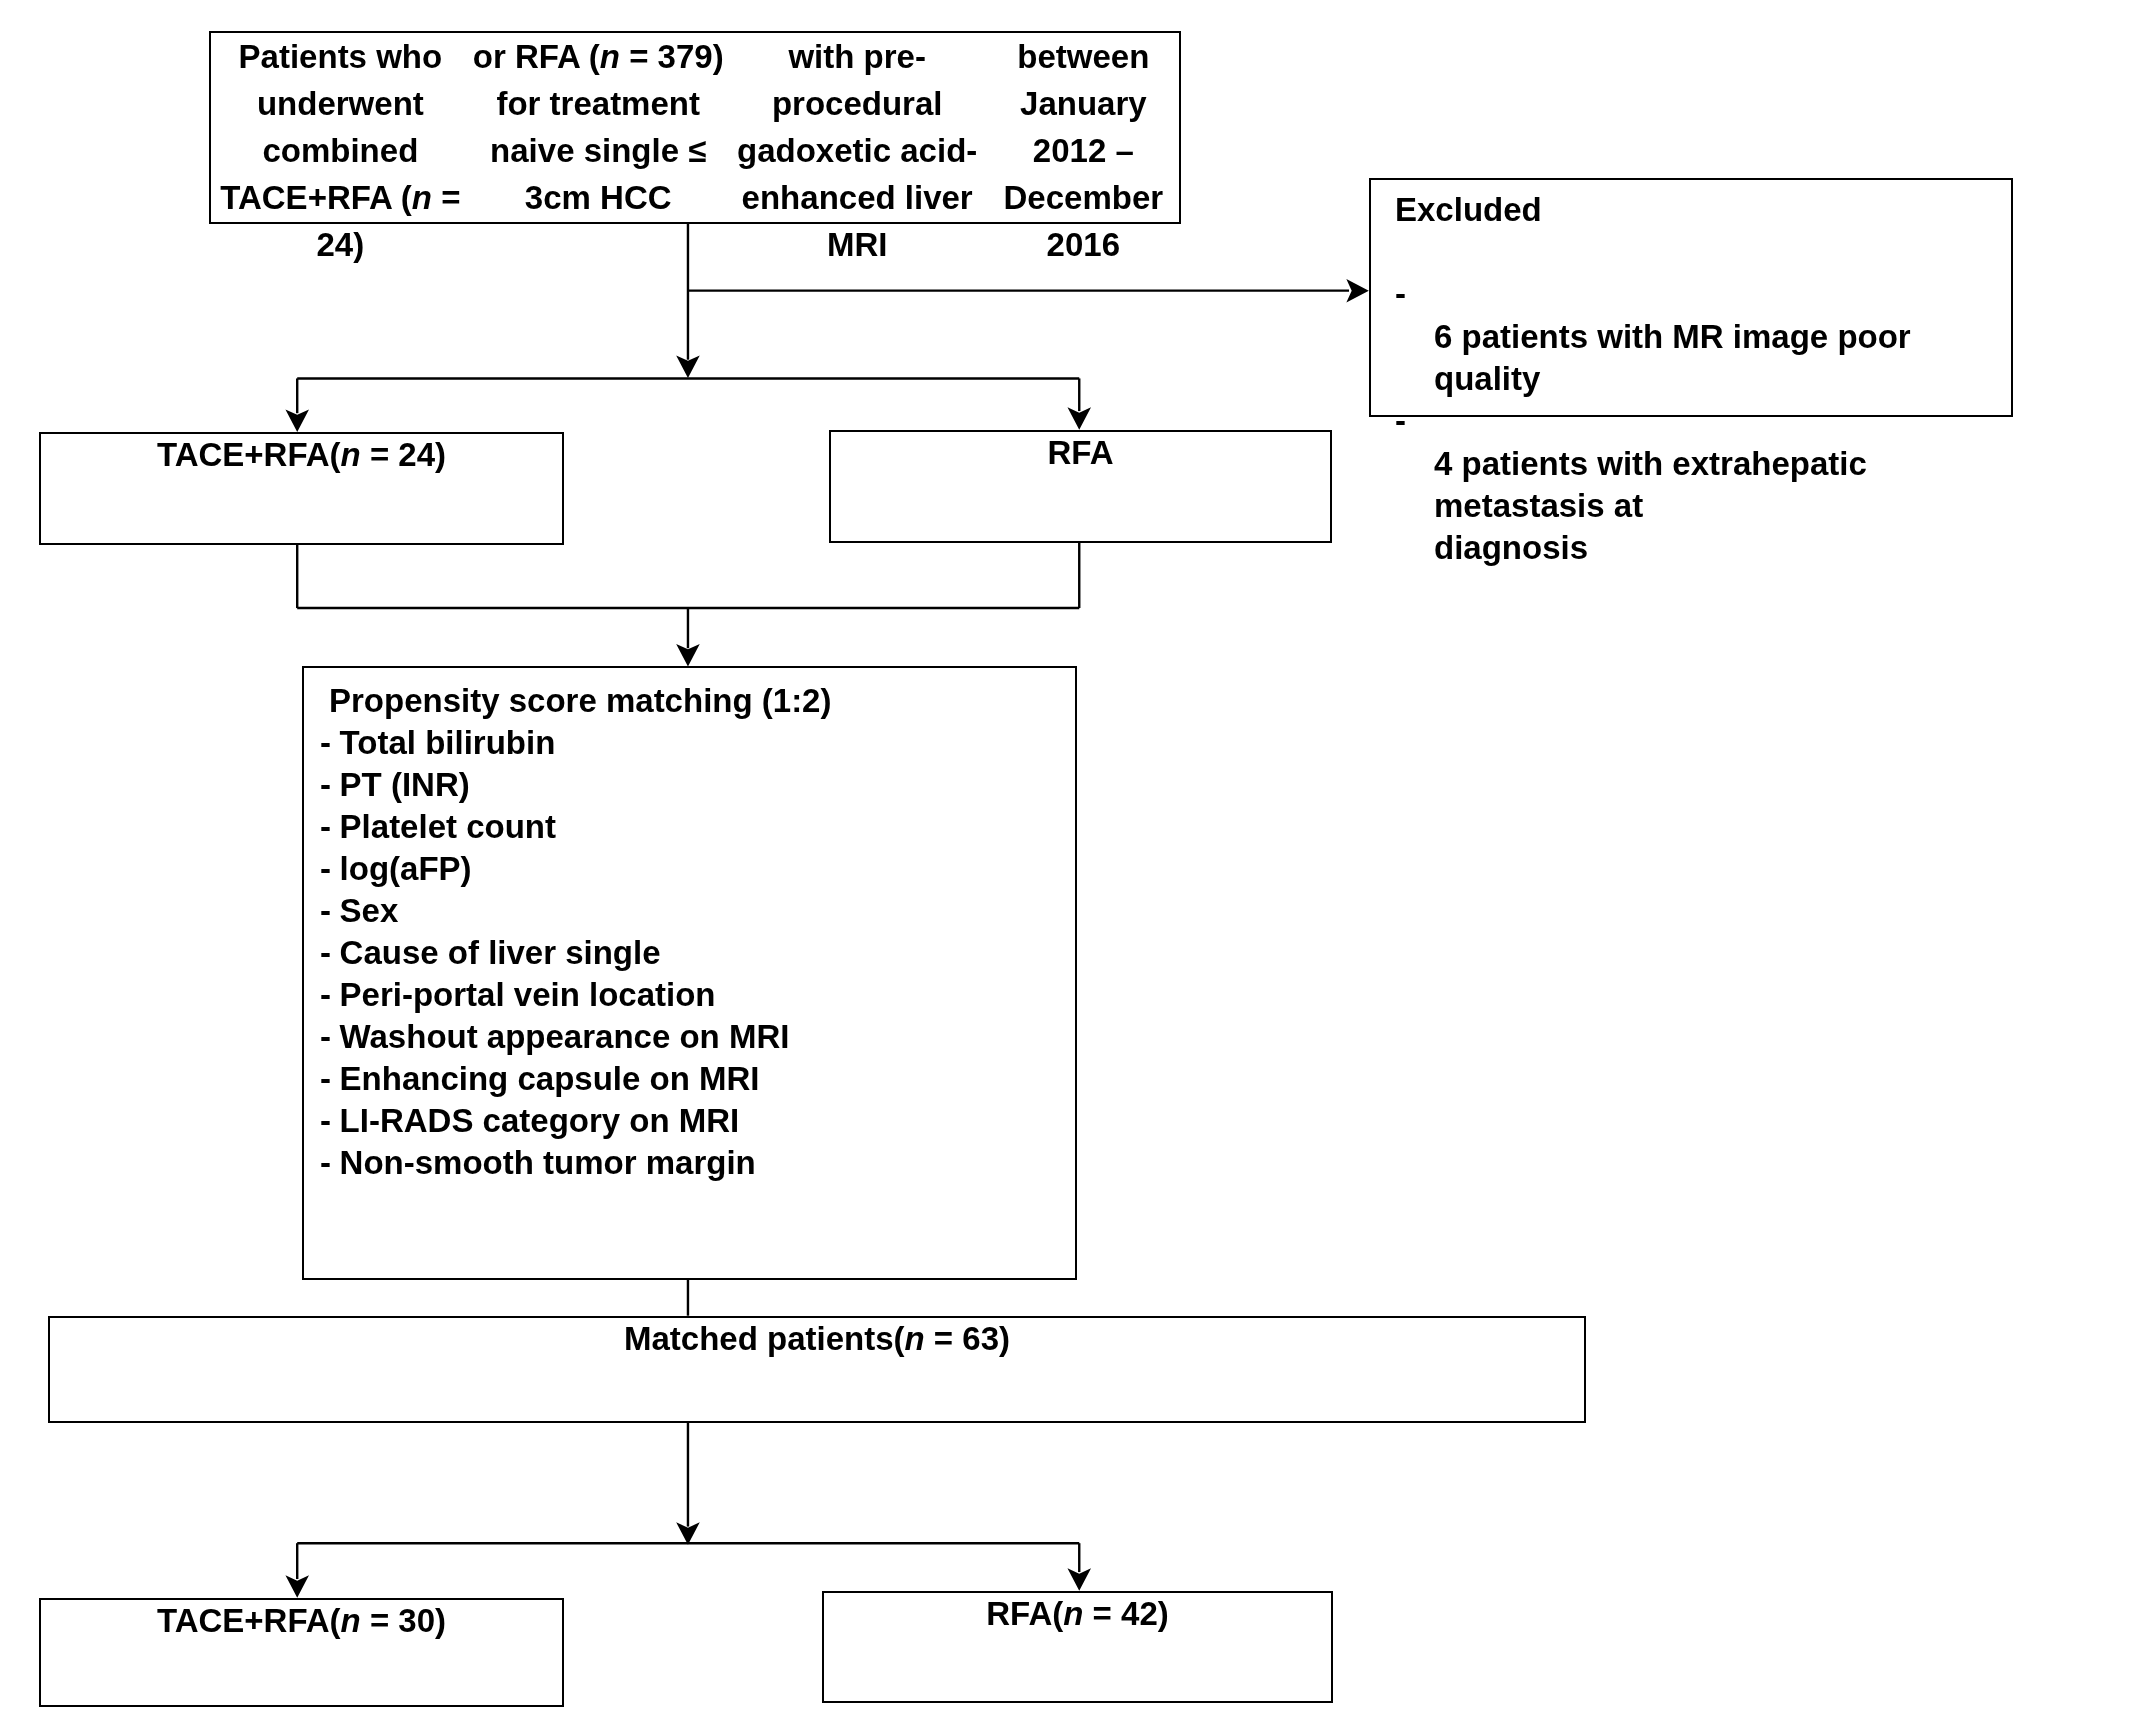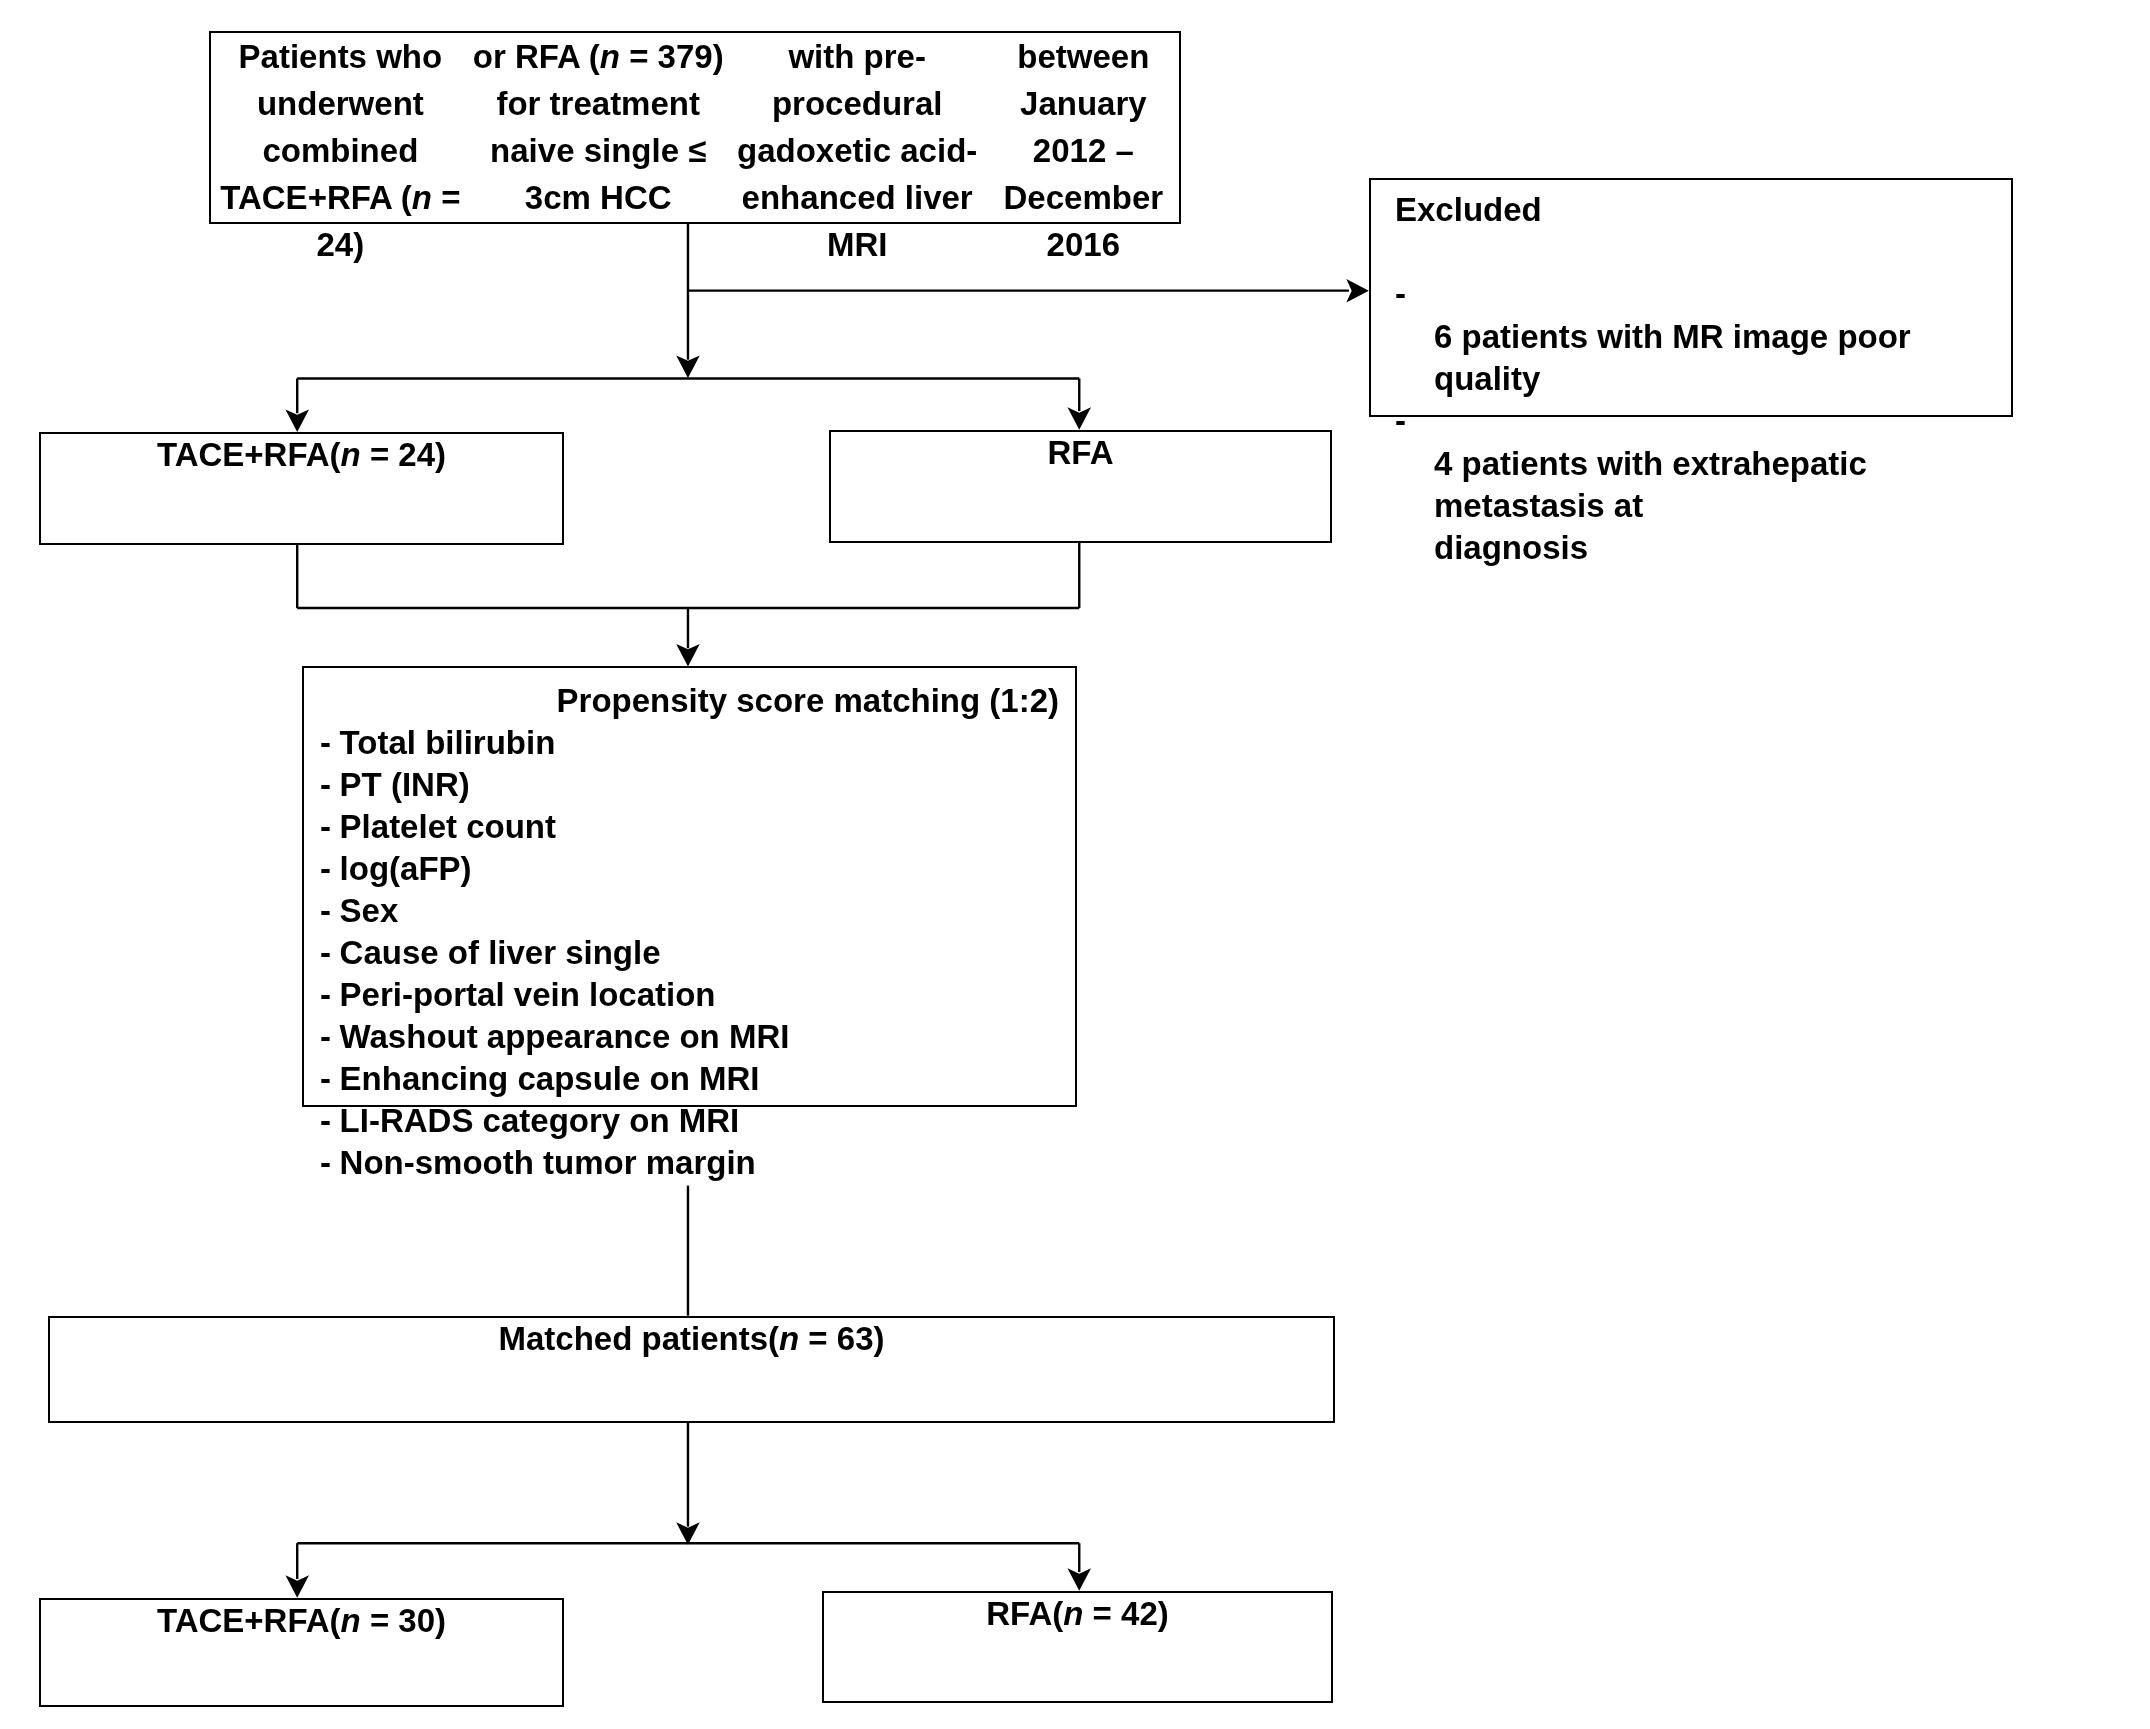--- a/index.html
+++ b/index.html
@@ -118,21 +118,21 @@
 
   <div class="box center-box" style="left:39px;top:432px;width:525px;height:113px;">
     <div><span>TACE+RFA</span></div>
     <div><span>(</span><span class="it">n</span><span> = 24)</span></div>
   </div>
 
   <div class="box center-box" style="left:829px;top:430px;width:503px;height:113px;">
     <div><span>RFA</span></div>
   </div>
 
-  <div class="box" id="box-matching" style="left:302px;top:666px;width:775px;height:441px;text-align:right;">
+  <div class="box" id="box-matching" style="left:302px;top:666px;width:775px;height:614px;">
     <div class="match-title">Propensity score matching (1:2)</div>
     <div>
         <div class="match-item">
           <span class="marker">-</span>
           <span class="text">Total bilirubin</span>
         </div>
         <div class="match-item">
           <span class="marker">-</span>
           <span class="text">PT (INR)</span>
         </div>
@@ -168,21 +168,21 @@
           <span class="marker">-</span>
           <span class="text">LI-RADS category on MRI</span>
         </div>
         <div class="match-item">
           <span class="marker">-</span>
           <span class="text">Non-smooth tumor margin</span>
         </div>
       </div>
   </div>
 
-  <div class="box center-box" style="left:48px;top:1316px;width:1287px;height:107px;text-align:center;">
+  <div class="box center-box" style="left:48px;top:1316px;width:1538px;height:107px;text-align:center;">
     <div><span>Matched patients</span></div>
     <div><span>(</span><span class="it">n</span><span> = 63)</span></div>
   </div>
 
   <div class="box center-box" style="left:39px;top:1598px;width:525px;height:109px;">
     <div><span>TACE+RFA</span></div>
     <div><span>(</span><span class="it">n</span><span> = 30)</span></div>
   </div>
 
   <div class="box center-box" style="left:822px;top:1591px;width:511px;height:112px;">

